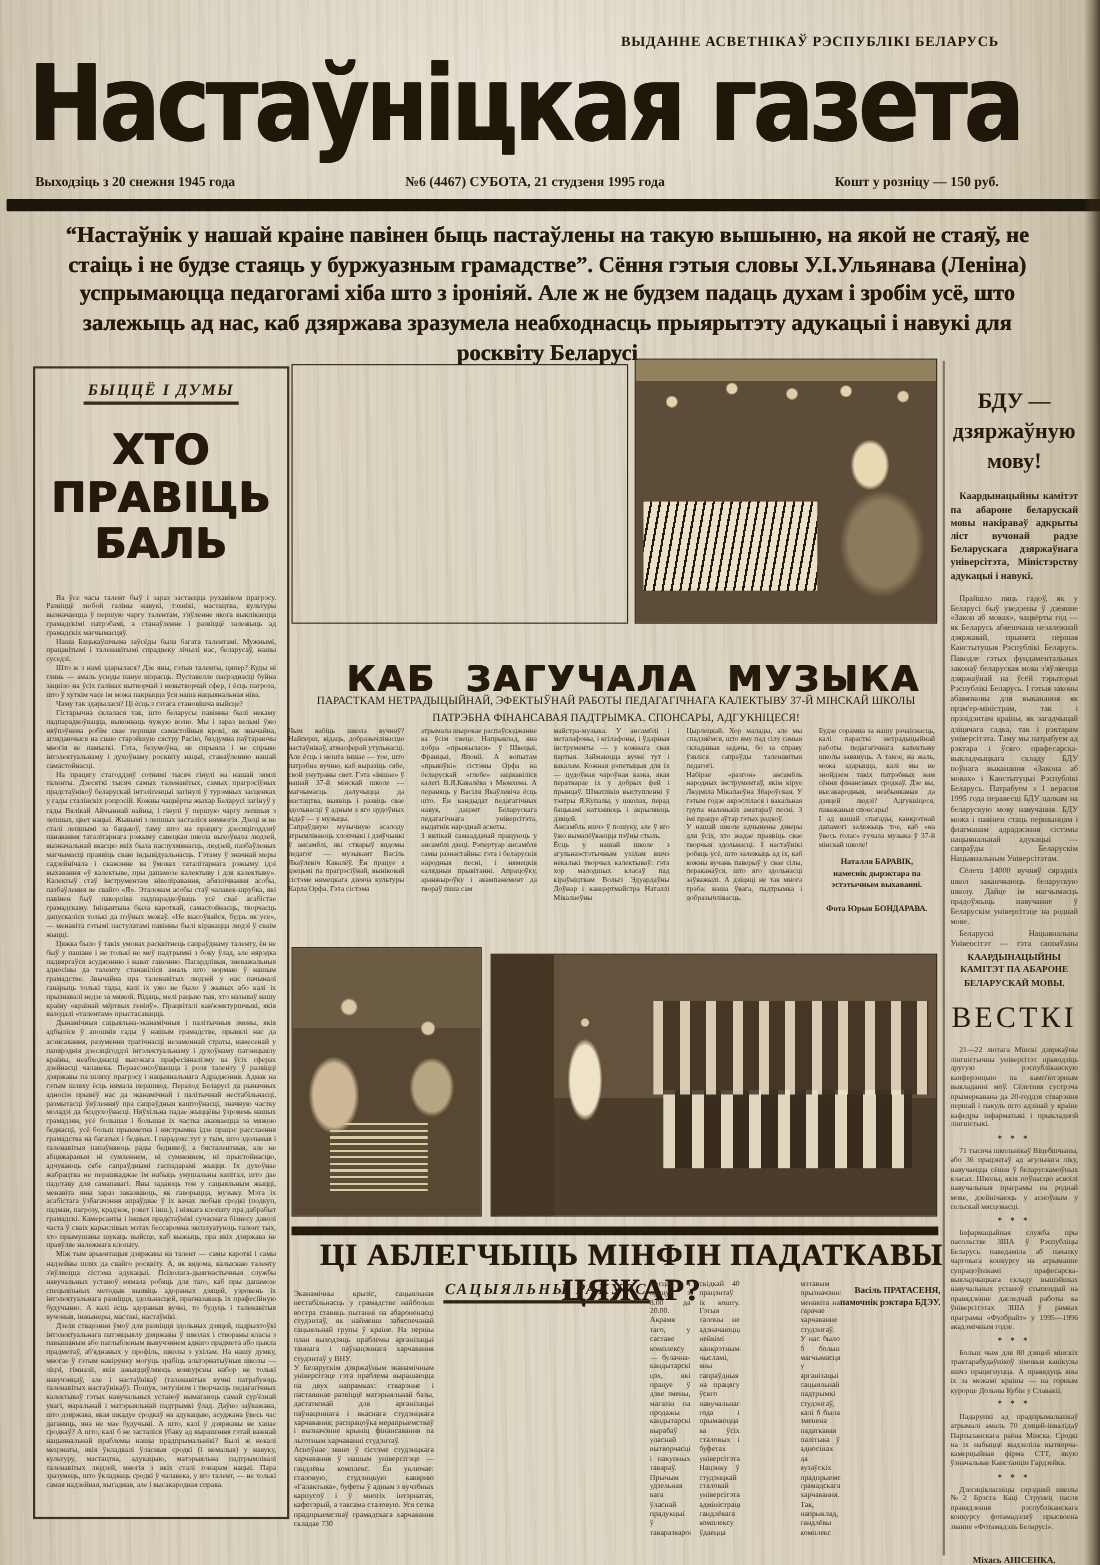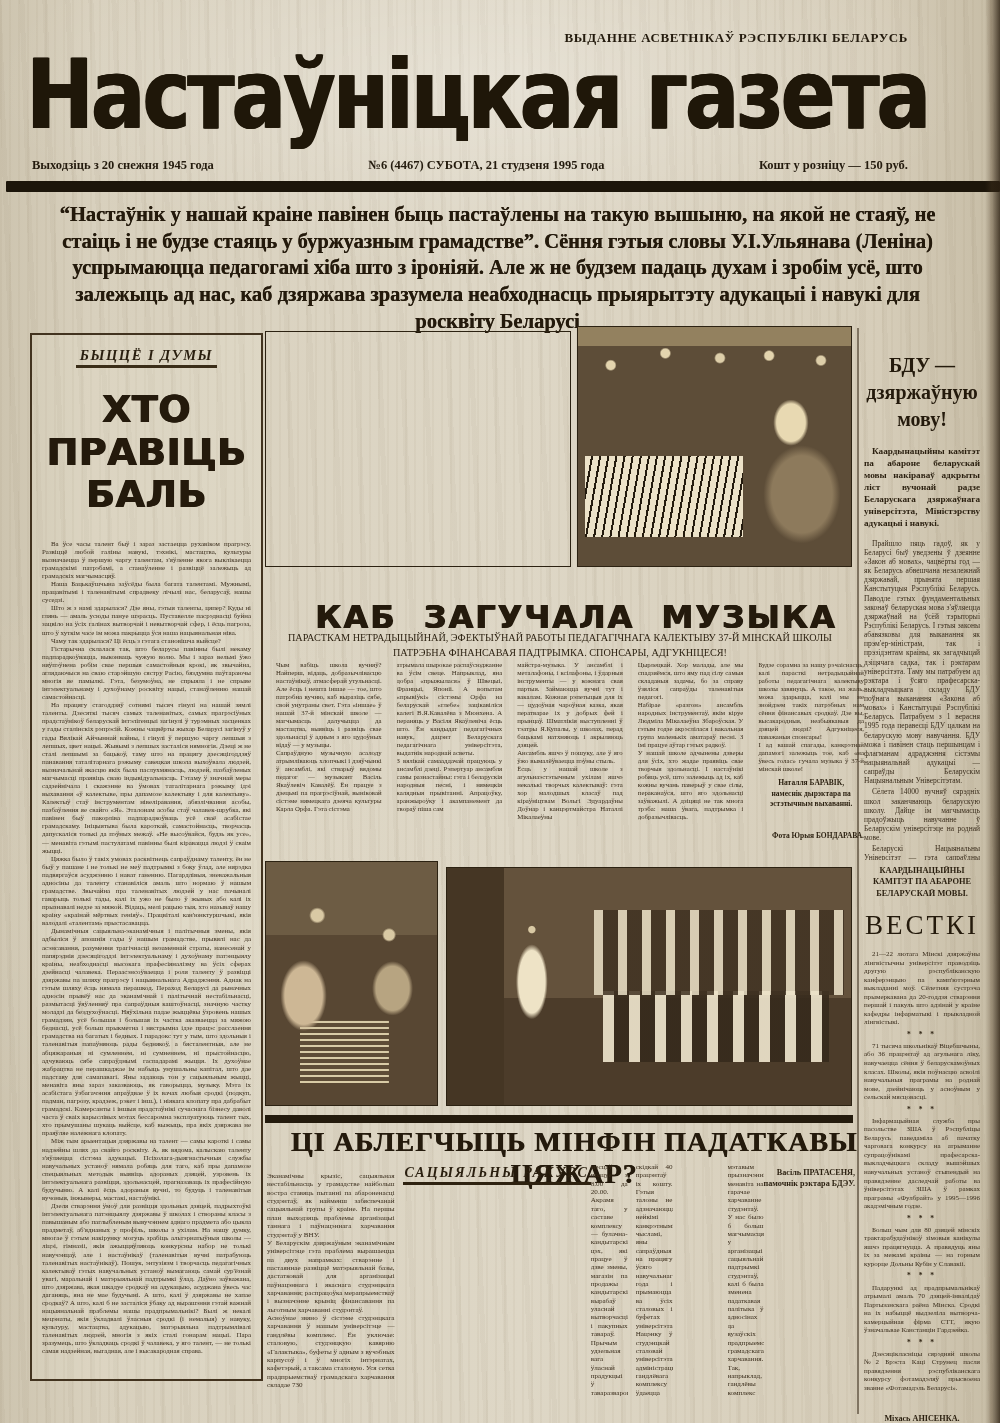--- a/index.html
+++ b/index.html
@@ -108,30 +108,30 @@
     background-position:0 0,0 0,96% 28%,88% 74%,0 0,0 0;
     background-repeat:no-repeat; }
 
   
   .music-headline { left:265px; top:582px; width:590px; margin:16px; text-align:center;
     font-family:"DejaVu Sans","Liberation Sans",sans-serif; font-weight:bold;
     font-size:32px; letter-spacing:2px; word-spacing:14px; color:#241a0c;
     text-shadow:.7px 0 0 currentColor,-.5px 0 0 currentColor; }
   .music-subhead { left:270px; top:630px; width:580px; text-align:center;
     font-weight:normal; font-size:10.2px; line-height:1.5; color:#2a1f0f; }
-  .music-cols { left:276px; top:661px; width:588px; height:198px;
+  .music-cols { left:262px; top:661px; width:588px; height:198px;
     display:flex; gap:15px; }
   .mcol { flex:1 1 0; overflow:hidden; font-size:6.8px; line-height:1.18;
     text-align:justify; color:#3a2d1c; }
   .pre { white-space:pre-line; }
   .mcol5 { display:flex; flex-direction:column; }
   .mcol5 .mtext { flex:none; }
   .m-byline { margin-top:5px; text-align:center; font-weight:bold; font-size:7.5px;
     line-height:1.4; color:#2a1f0f; }
-  .m-credit { margin-top:22px; text-align:right; font-weight:bold; font-size:7.5px;
+  .m-credit { margin-top:12px; text-align:center; font-weight:bold; font-size:7.5px;
     color:#2a1f0f; }
 
   .mid-rule { left:265px; top:1115px; width:588px; height:8px; background:#241b0d; }
 
   
   .tax-headline { left:263px; top:1126px; width:592px; margin:0; text-align:center;
     font-weight:bold; font-size:28px; letter-spacing:1px; color:#241a0c;
     text-shadow:.6px 0 0 currentColor;padding-left:15px; }
   .tax-area { left:267px; top:1163px; width:588px; height:234px; display:flex; gap:8px; }
   .tcol { overflow:hidden; font-size:7.1px; line-height:1.18; text-align:justify;

